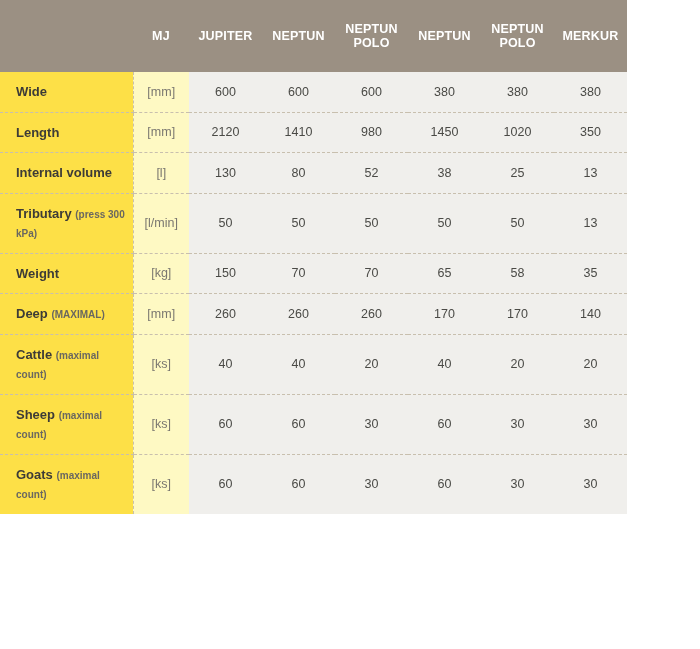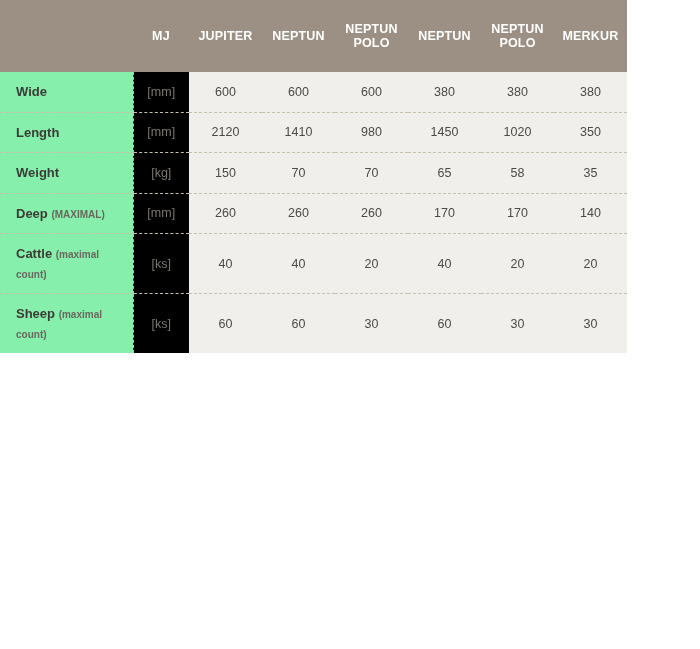--- a/index.html
+++ b/index.html
@@ -46,32 +46,32 @@
     padding: 10px 3px;
     border-bottom: 1px dashed #c8bfae;
     background: #f0efec;
   }
   tbody td.label {
     text-align: left;
     padding-left: 16px;
     font-weight: bold;
     color: #3d3b37;
     font-size: 13px;
-    background: #86efac;
+    background: #fde047;
     border-right: 1px dashed #c8bfae;
     line-height: 1.5;
   }
   tbody td.label .sub {
     font-weight: bold;
     font-size: 10px;
     color: #6a6760;
   }
   tbody td.unit {
     color: #7a7770;
-    background: #000000;
+    background: #fef9c3;
   }
   tbody tr:last-child td {
     border-bottom: none;
   }
 </style>
 </head>
 <body>
 
 <table class="spec-table">
   <colgroup>
@@ -111,20 +111,40 @@
         <td class="label"><span>Length</span></td>
         <td class="unit">[mm]</td>
         <td>2120</td>
         <td>1410</td>
         <td>980</td>
         <td>1450</td>
         <td>1020</td>
         <td>350</td>
       </tr>
       <tr>
+        <td class="label"><span>Internal volume</span></td>
+        <td class="unit">[l]</td>
+        <td>130</td>
+        <td>80</td>
+        <td>52</td>
+        <td>38</td>
+        <td>25</td>
+        <td>13</td>
+      </tr>
+      <tr>
+        <td class="label"><span>Tributary</span> <span class="sub">(press 300 kPa)</span></td>
+        <td class="unit">[l/min]</td>
+        <td>50</td>
+        <td>50</td>
+        <td>50</td>
+        <td>50</td>
+        <td>50</td>
+        <td>13</td>
+      </tr>
+      <tr>
         <td class="label"><span>Weight</span></td>
         <td class="unit">[kg]</td>
         <td>150</td>
         <td>70</td>
         <td>70</td>
         <td>65</td>
         <td>58</td>
         <td>35</td>
       </tr>
       <tr>
@@ -150,14 +170,24 @@
       <tr>
         <td class="label"><span>Sheep</span> <span class="sub">(maximal count)</span></td>
         <td class="unit">[ks]</td>
         <td>60</td>
         <td>60</td>
         <td>30</td>
         <td>60</td>
         <td>30</td>
         <td>30</td>
       </tr>
+      <tr>
+        <td class="label"><span>Goats</span> <span class="sub">(maximal count)</span></td>
+        <td class="unit">[ks]</td>
+        <td>60</td>
+        <td>60</td>
+        <td>30</td>
+        <td>60</td>
+        <td>30</td>
+        <td>30</td>
+      </tr>
     </tbody>
 </table>
 
 </body></html>

